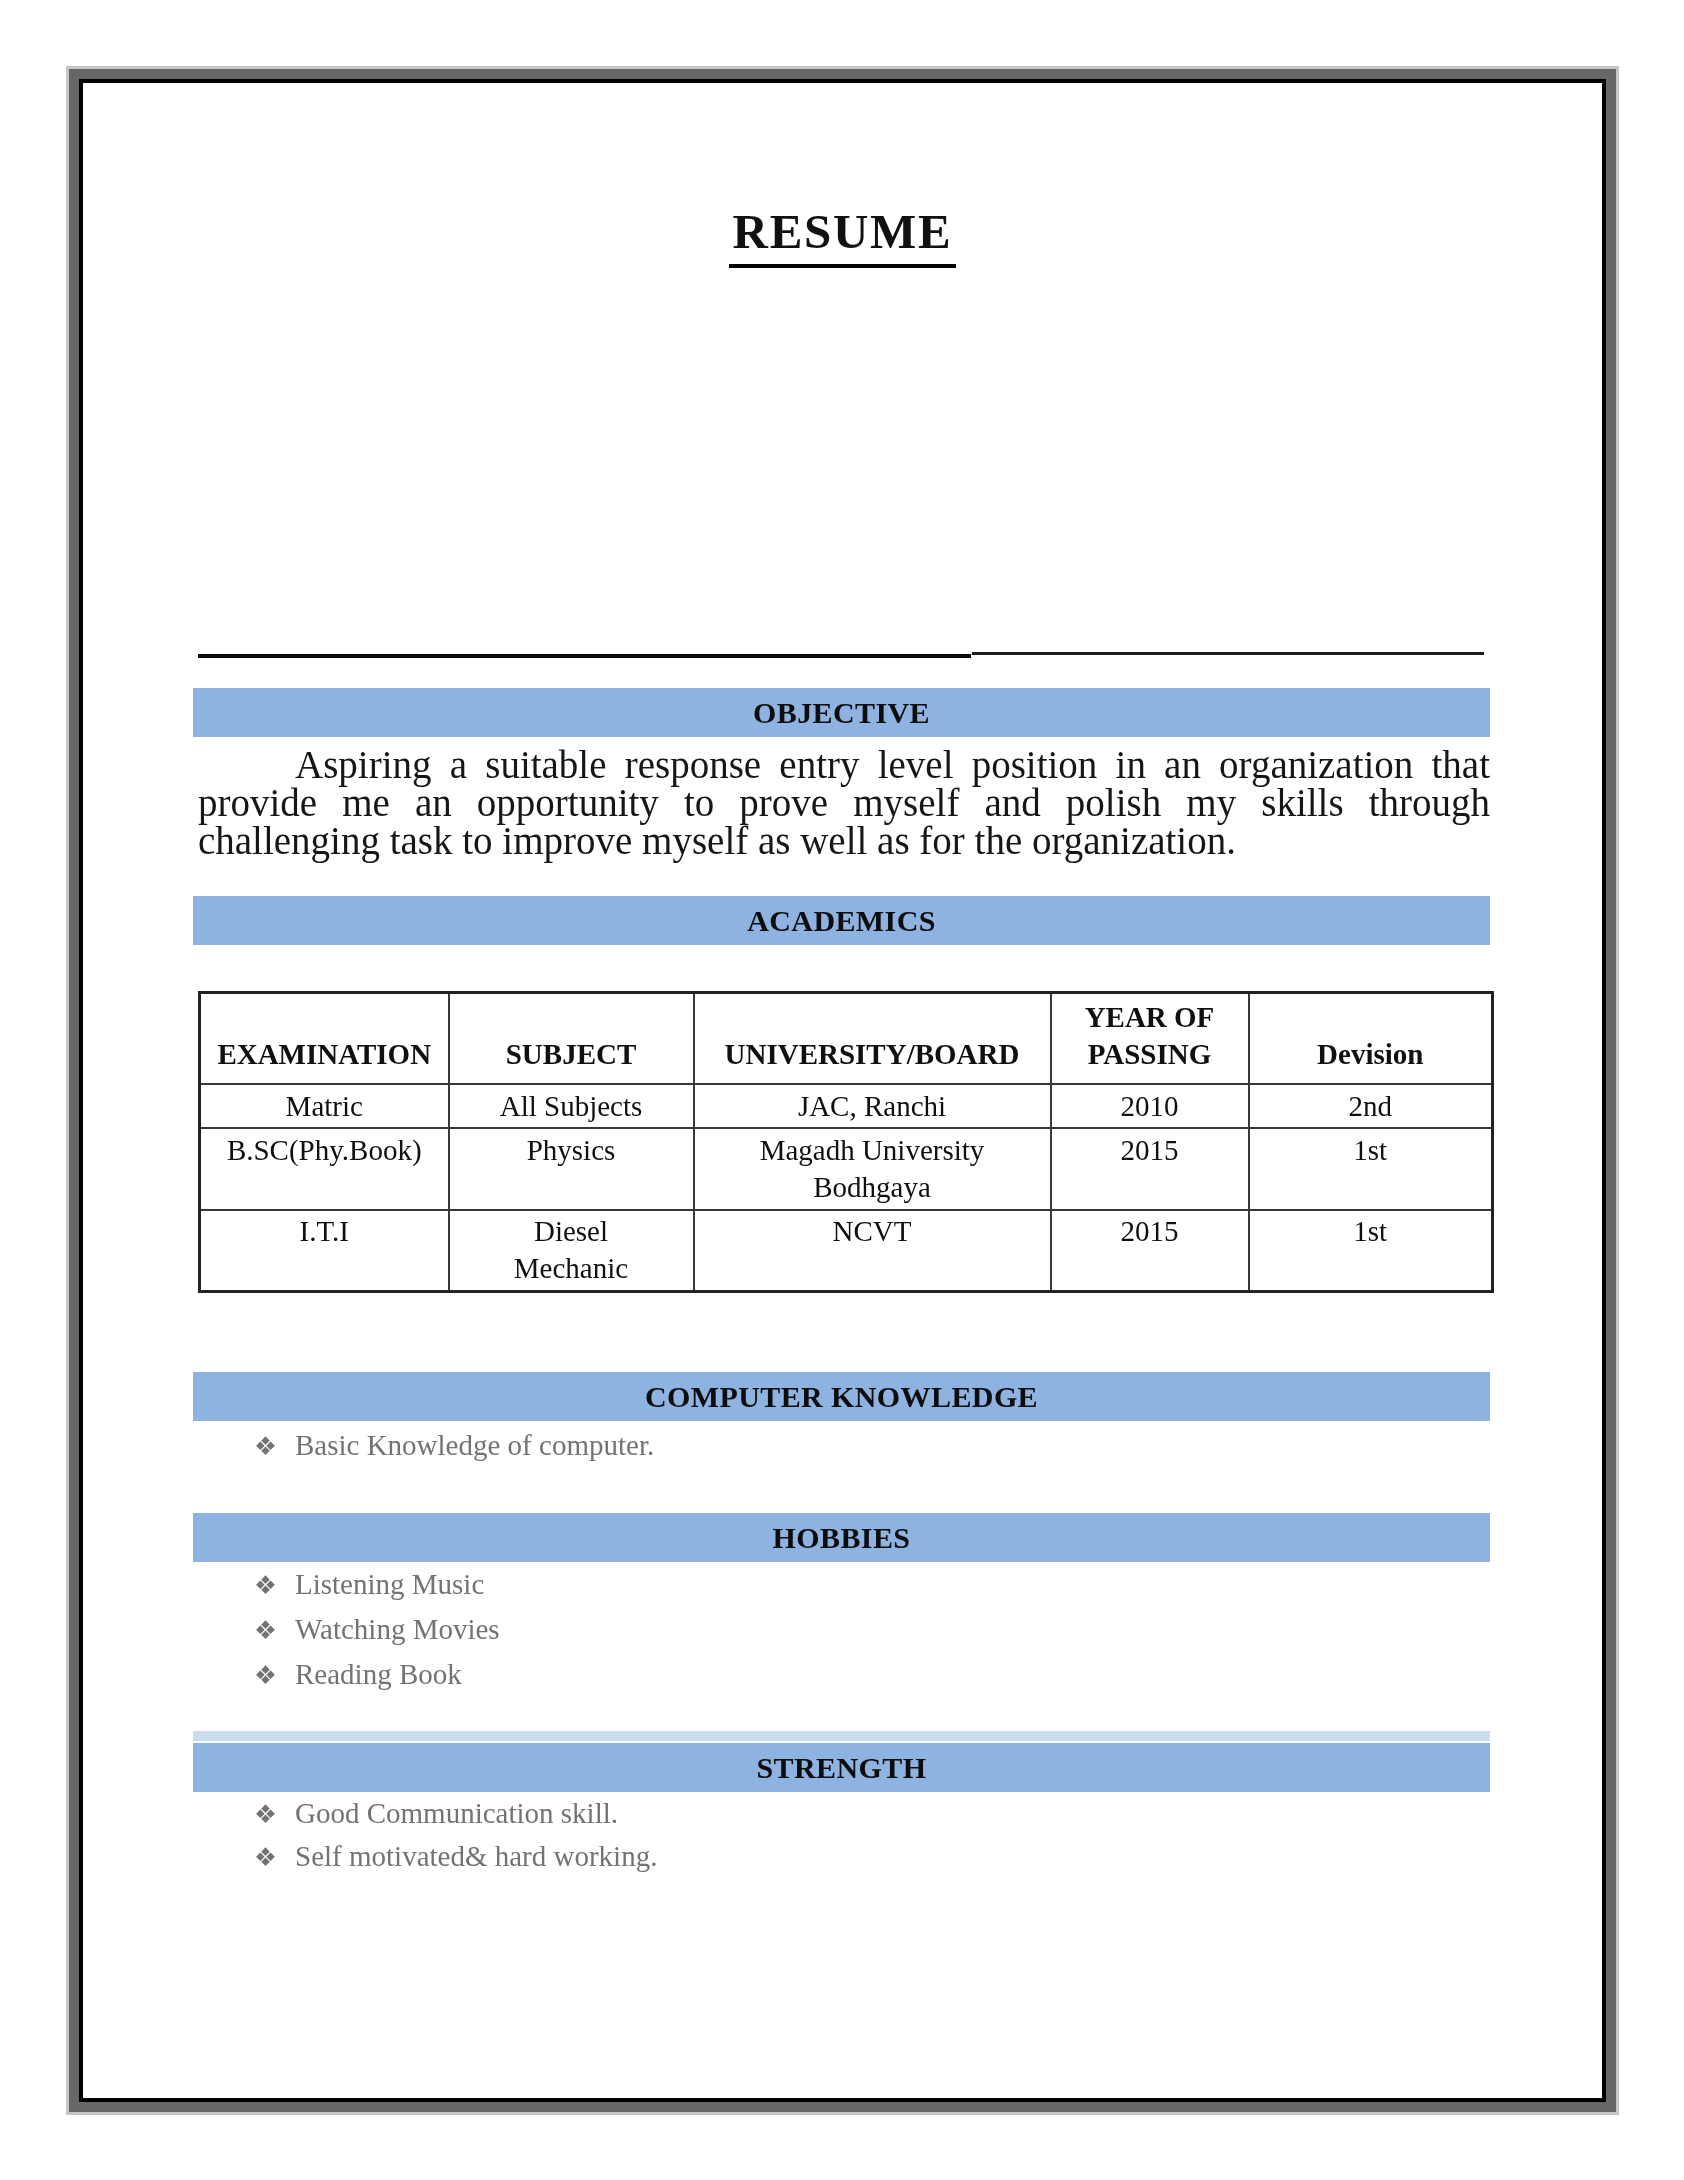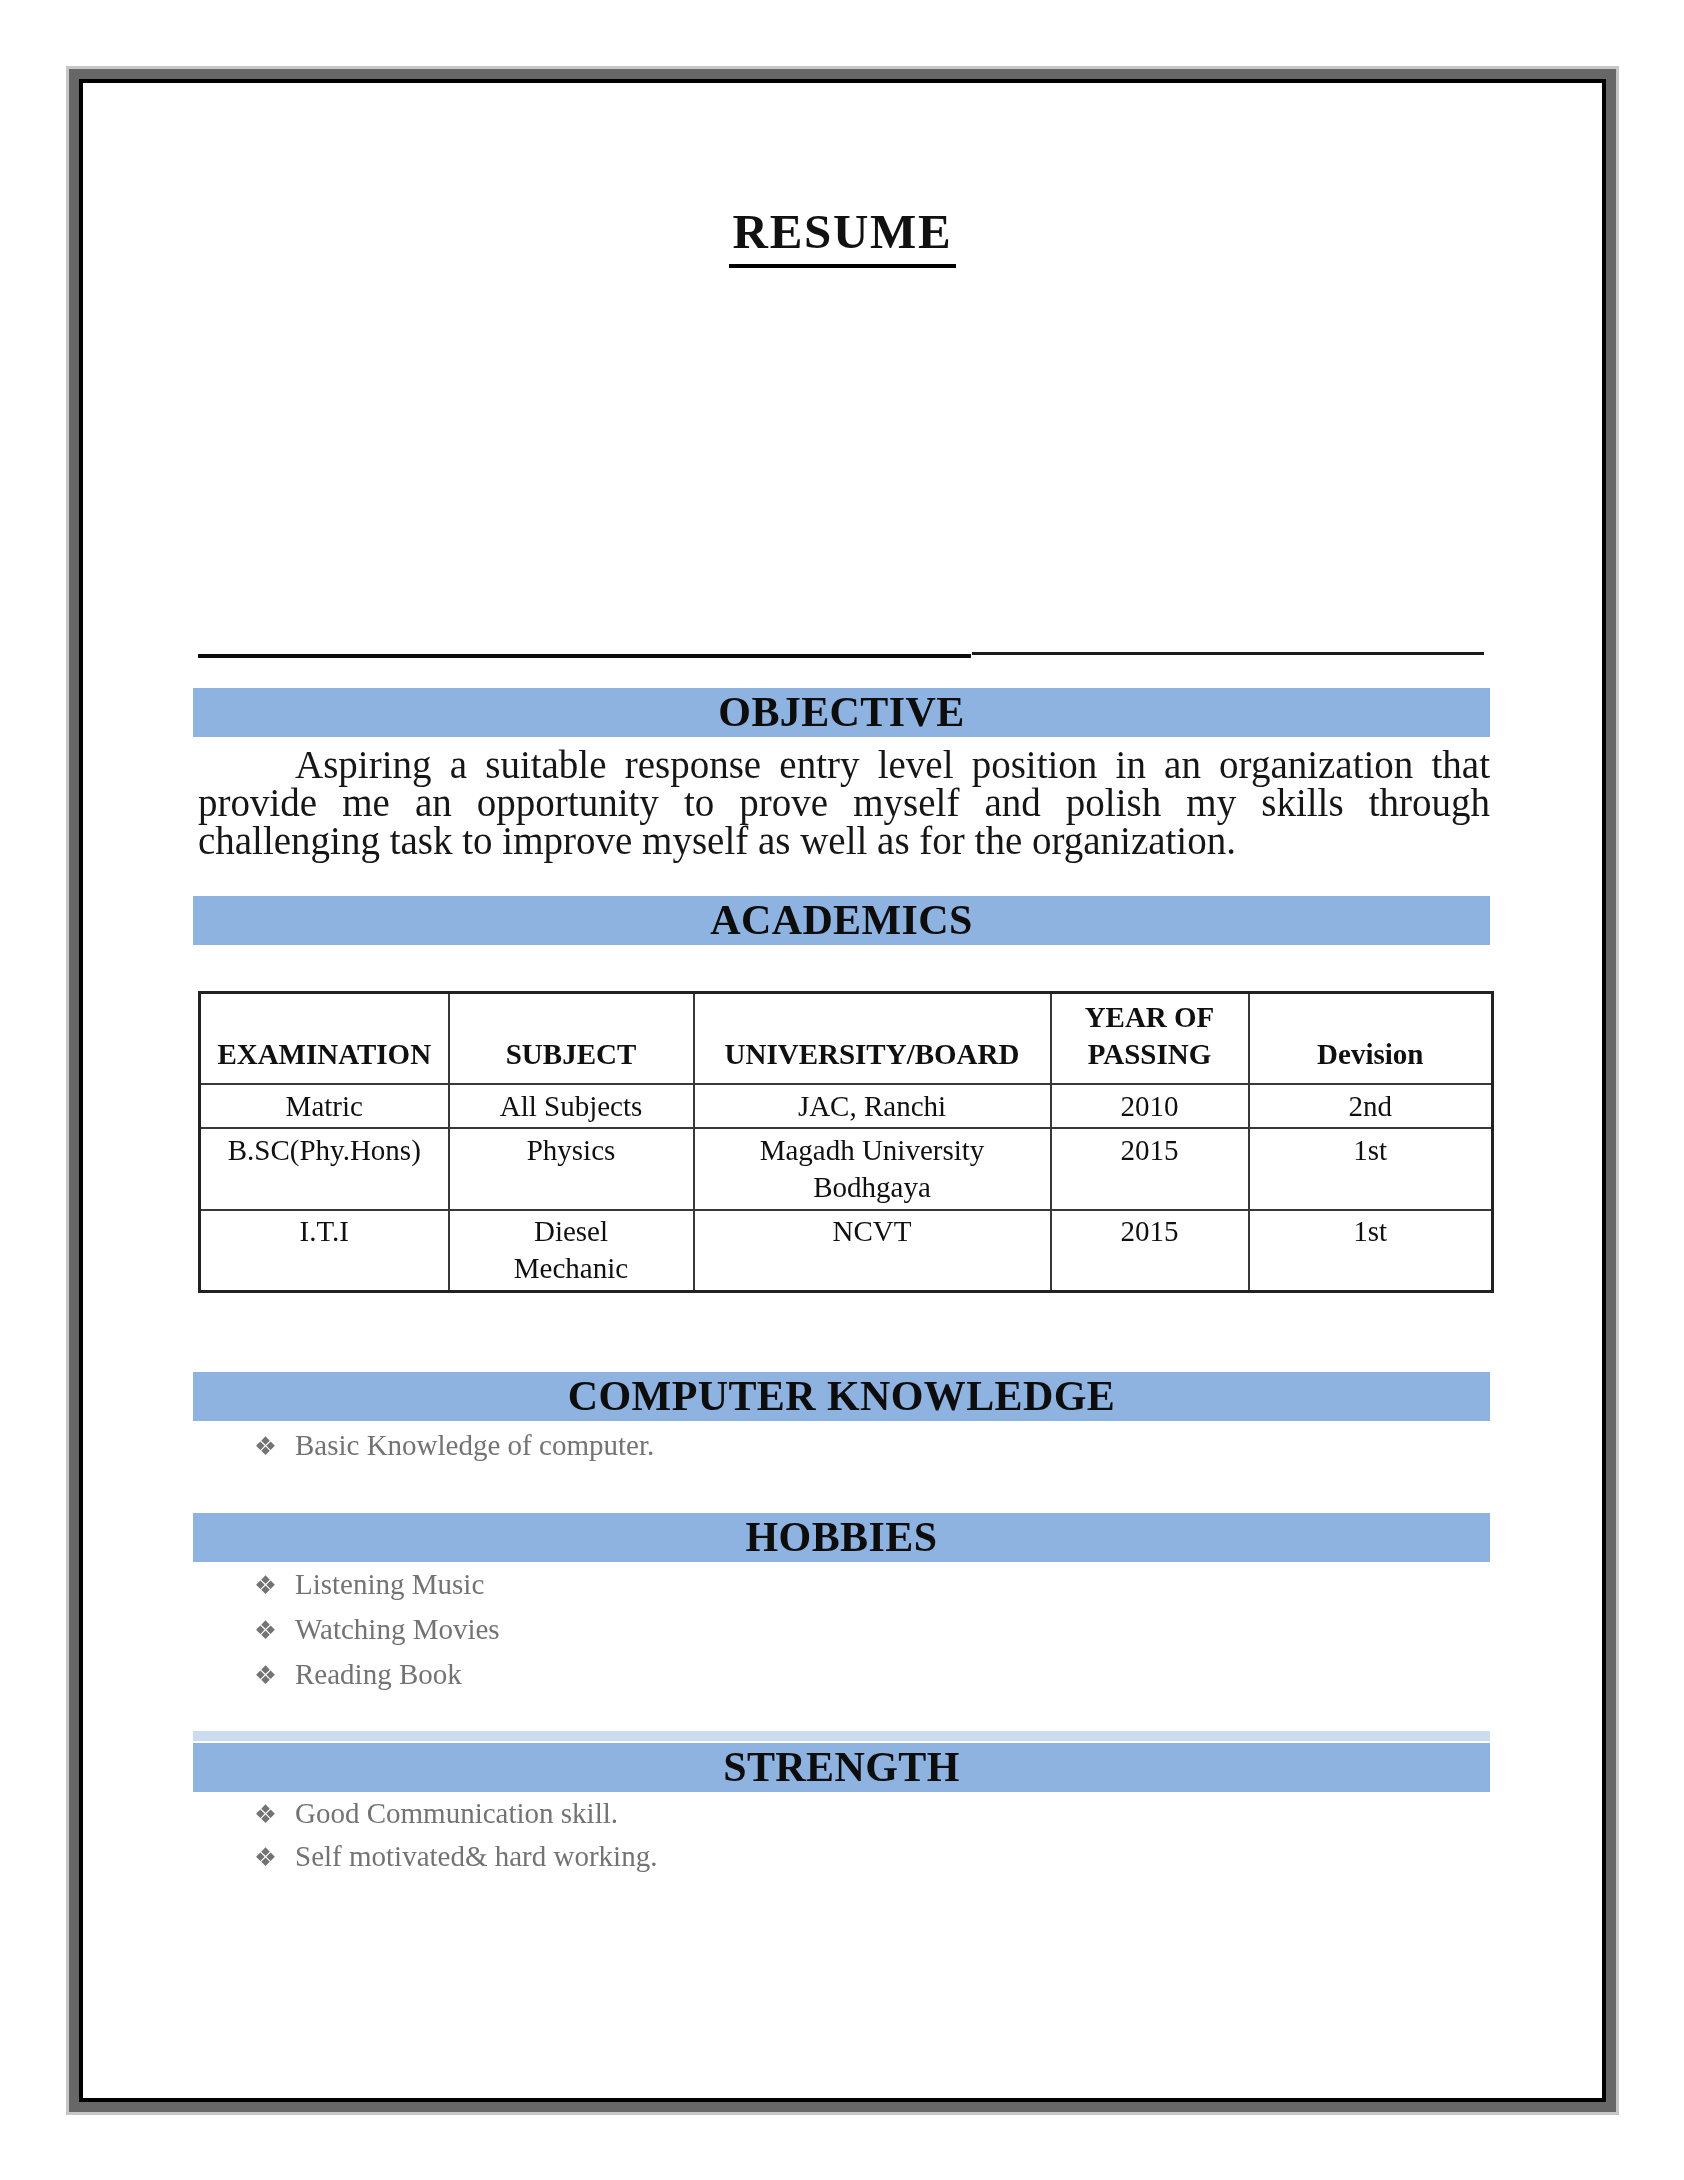--- a/index.html
+++ b/index.html
@@ -26,21 +26,21 @@
 
   
   .hr-left  { position:absolute; left:198px;  top:654px; width:773px; height:4.3px; background:#0c0c0c; }
   .hr-right { position:absolute; left:972px; top:652px; width:512px; height:3.4px; background:#1b1b1b; }
 
   
   .banner {
     position:absolute; left:193px; width:1297px; height:49px;
     background:#8EB3E1;
     text-align:center; line-height:49px;
-    font-size:42px; font-weight:bold; color:#0d0d0d; letter-spacing:0.4px;
+    font-size:30px; font-weight:bold; color:#0d0d0d; letter-spacing:0.4px;
   }
   .banner.objective { top:688px; }
   .banner.academics { top:896px; }
   .banner.computer  { top:1372px; }
   .banner.hobbies   { top:1513px; }
   .banner.strength  { top:1743px; }
   .banner-light-strip { position:absolute; left:193px; top:1731px; width:1297px; height:10.2px; background:#ccdcf0; }
 
   
   .objective-text {
@@ -119,21 +119,21 @@
     <th>Devision</th>
   </tr>
   <tr>
     <td>Matric</td>
     <td>All Subjects</td>
     <td>JAC, Ranchi</td>
     <td>2010</td>
     <td>2nd</td>
   </tr>
   <tr>
-    <td>B.SC(Phy.Hons)</td>
+    <td>B.SC(Phy.Book)</td>
     <td>Physics</td>
     <td>Magadh University Bodhgaya</td>
     <td>2015</td>
     <td>1st</td>
   </tr>
   <tr>
     <td>I.T.I</td>
     <td>Diesel Mechanic</td>
     <td>NCVT</td>
     <td>2015</td>

